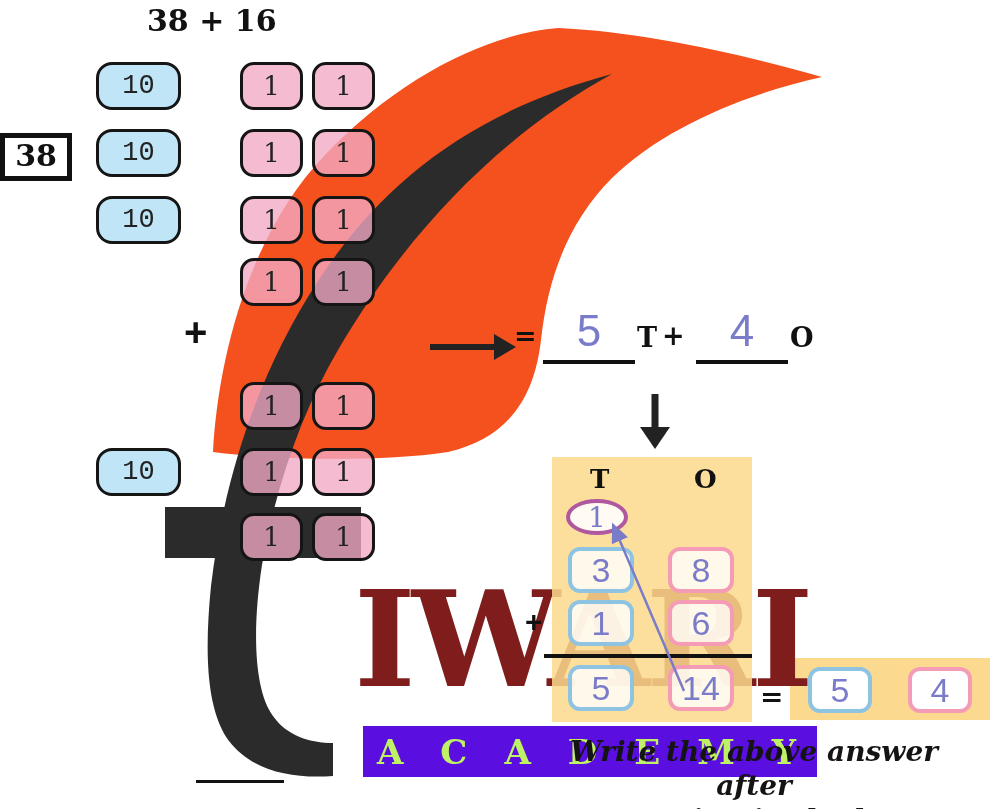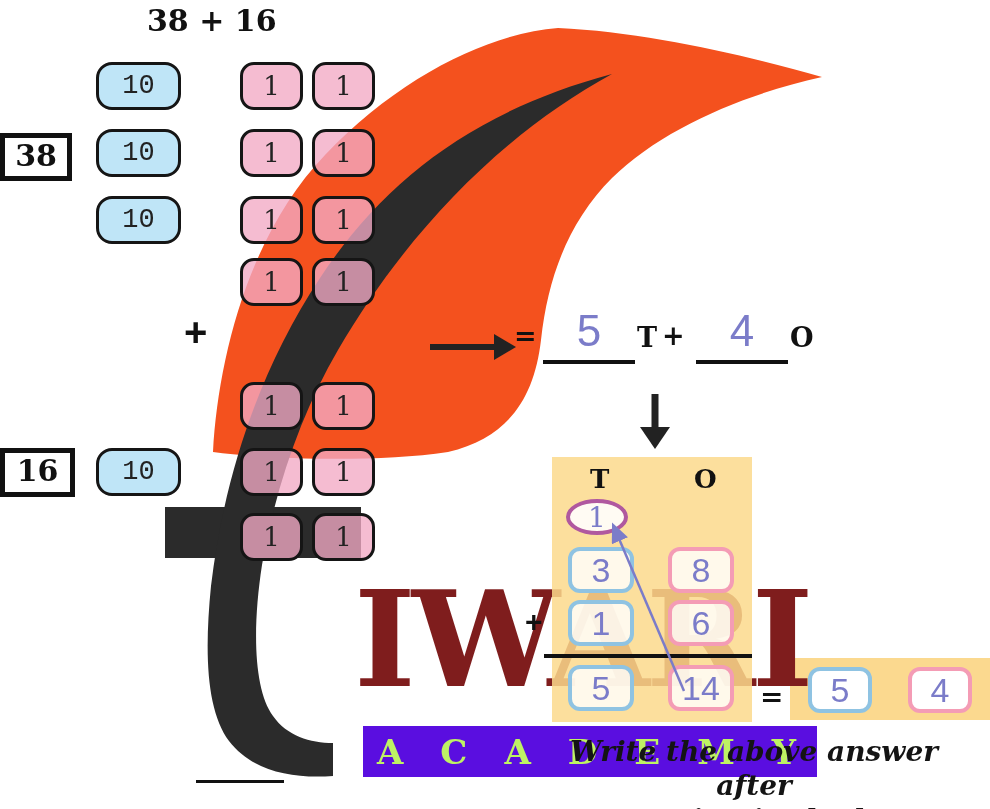--- a/index.html
+++ b/index.html
@@ -137,23 +137,20 @@
     </div>
   <div class="abs pinkbox" style="left:240px;top:258px;">
       <span>1</span>
     </div>
   <div class="abs pinkbox" style="left:312px;top:258px;">
       <span>1</span>
     </div>
 
   <div class="abs bigplus" style="left:184px;top:310px;">+</div>
 
-  <div class="abs labelbox" style="left:0;top:448px;width:75px;height:49px;">
-    <span>16</span>
-  </div>
   <div class="abs bluebox" style="left:96px;top:448px;">
       <span>10</span>
     </div>
 
   <div class="abs pinkbox" style="left:240px;top:382px;">
       <span>1</span>
     </div>
   <div class="abs pinkbox" style="left:312px;top:382px;">
       <span>1</span>
     </div>

